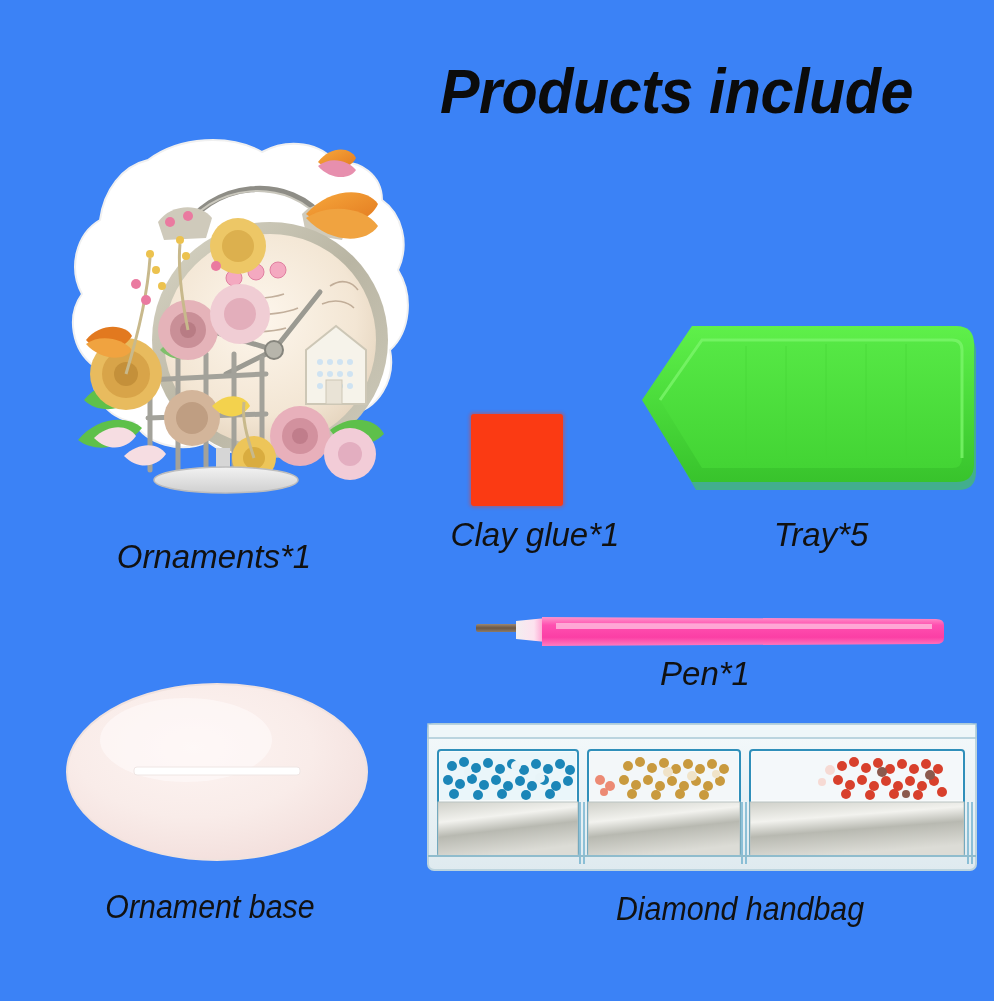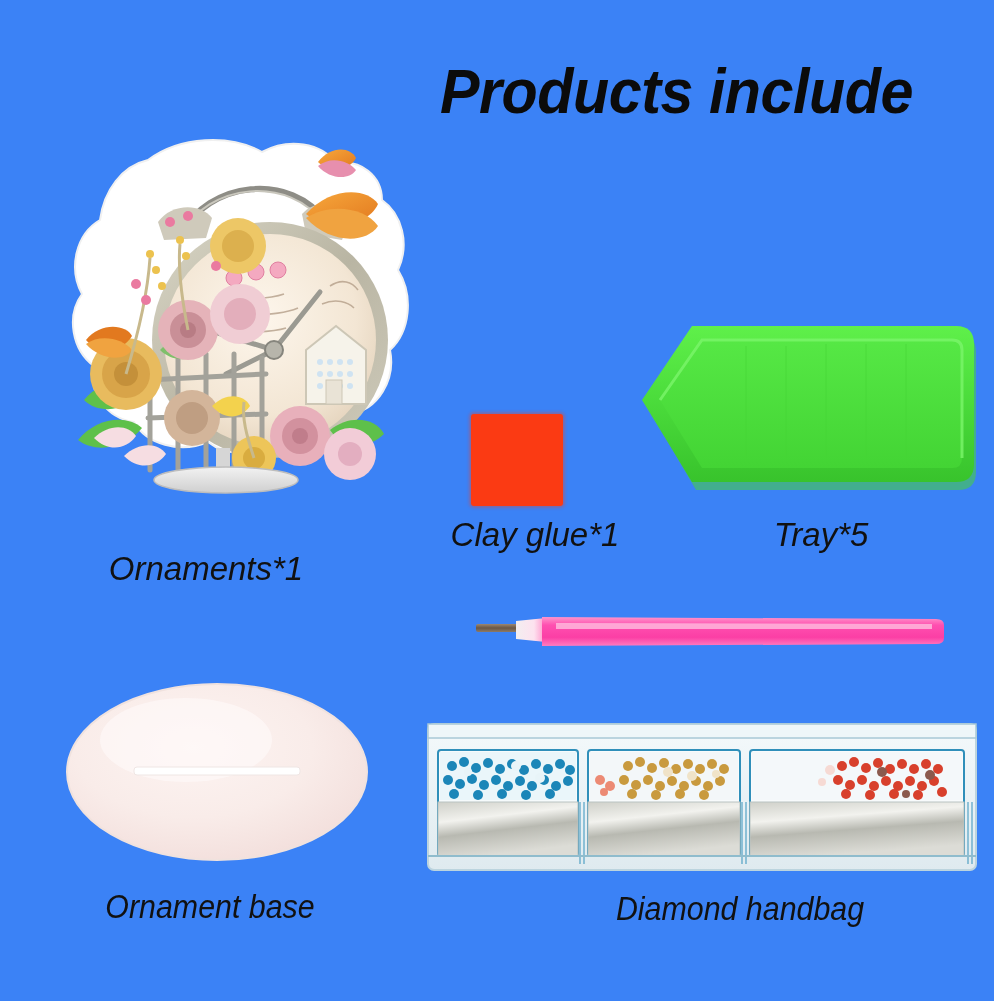--- a/index.html
+++ b/index.html
@@ -281,21 +281,21 @@
         <circle cx="106" cy="166" r="5"></circle>
           <circle cx="116" cy="182" r="5"></circle>
         <circle cx="186" cy="148" r="5"></circle>
       </g>
 
       <rect x="186" y="330" width="14" height="22" fill="#d6d6d6"></rect>
       <ellipse cx="196" cy="362" rx="72" ry="13" fill="url(#standG)" stroke="#bdbdbd" stroke-width="1.5"></ellipse>
     </svg>
   </div>
 
-  <div class="caption" style="left:60px; top:538px; width:292px;margin-top:12px;">Ornaments*1</div>
+  <div class="caption" style="left:68px; top:538px; width:292px;">Ornaments*1</div>
 
   <div class="clay-glue"></div>
   <div class="caption" style="left:400px; top:516px; width:270px;">Clay glue*1</div>
 
   <div class="tray-wrap">
     <svg class="tray-svg" viewBox="0 0 350 212" xmlns="http://www.w3.org/2000/svg">
       <defs>
         <linearGradient id="trayOuter" x1="0" y1="0" x2="0" y2="1">
           <stop offset="0%" stop-color="#5ff04a"></stop>
           <stop offset="45%" stop-color="#4cdd3c"></stop>
@@ -349,20 +349,21 @@
 
       <rect x="6" y="16" width="42" height="8" rx="2" fill="url(#tipG)"></rect>
 
       <path d="M46 13 L76 10 L76 34 L46 31 Z" fill="url(#ferrule)"></path>
 
       <path d="M72 9 L466 11 Q474 11 474 17 L474 30 Q474 36 466 36 L72 38 Z" fill="url(#penBody)"></path>
 
       <path d="M86 15 L462 16 L462 21 L86 21 Z" fill="#ffb6dc" opacity="0.85"></path>
     </svg>
   </div>
+  <div class="caption" style="left:570px; top:655px; width:270px;">Pen*1</div>
 
   <div class="base-wrap">
     <svg class="base-svg" viewBox="0 0 310 188" xmlns="http://www.w3.org/2000/svg">
       <defs>
         <radialGradient id="baseG" cx="42%" cy="36%" r="72%">
           <stop offset="0%" stop-color="#fdf4f2"></stop>
           <stop offset="55%" stop-color="#f9ece9"></stop>
           <stop offset="100%" stop-color="#f2ddda"></stop>
         </radialGradient>
       </defs>

